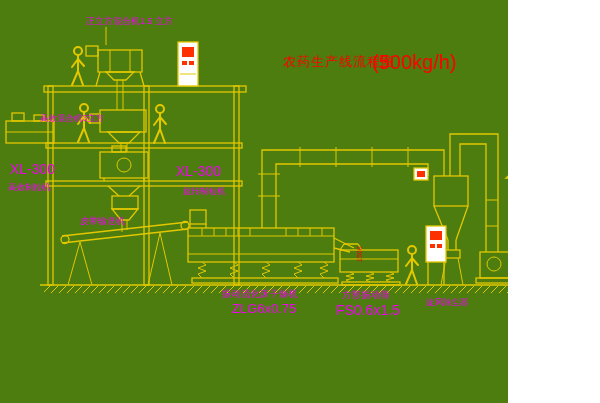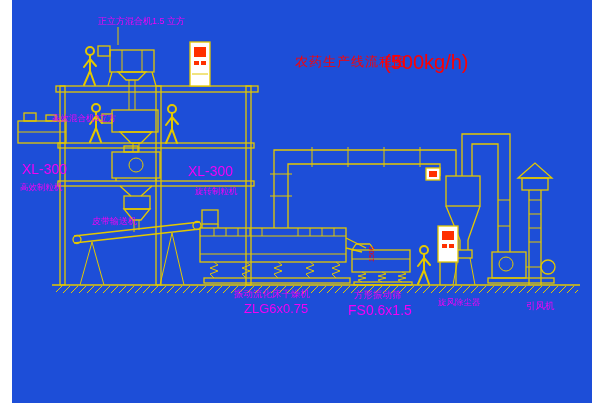--- a/index.html
+++ b/index.html
@@ -1,17 +1,17 @@
 <!DOCTYPE html>
 <html><head>
 <meta charset="utf-8">
 <style>
   html,body{margin:0;padding:0;background:#ffffff;}
-  .canvas{position:relative;width:580px;height:403px;background:#1d4ed8;overflow:hidden;
-          font-family:"Liberation Sans",sans-serif;margin-left:12px;}
+  .canvas{position:relative;width:508px;height:403px;background:#4d7c0f;overflow:hidden;
+          font-family:"Liberation Sans",sans-serif;}
   svg{position:absolute;left:0;top:0;}
   .y{stroke:#e3c800;fill:none;stroke-width:1.3;}
   .yth{stroke:#e3c800;fill:none;stroke-width:1;}
   .wbox{fill:#ffffff;stroke:#e3c800;stroke-width:1.3;}
   .red{fill:#ff3000;stroke:none;}
   text{font-family:"Liberation Sans",sans-serif;}
   .mg{fill:#f400f4;}
   .rd{fill:#ff0000;}
   .person{stroke:#e3c800;fill:none;stroke-width:2;stroke-linecap:round;}
 </style>

